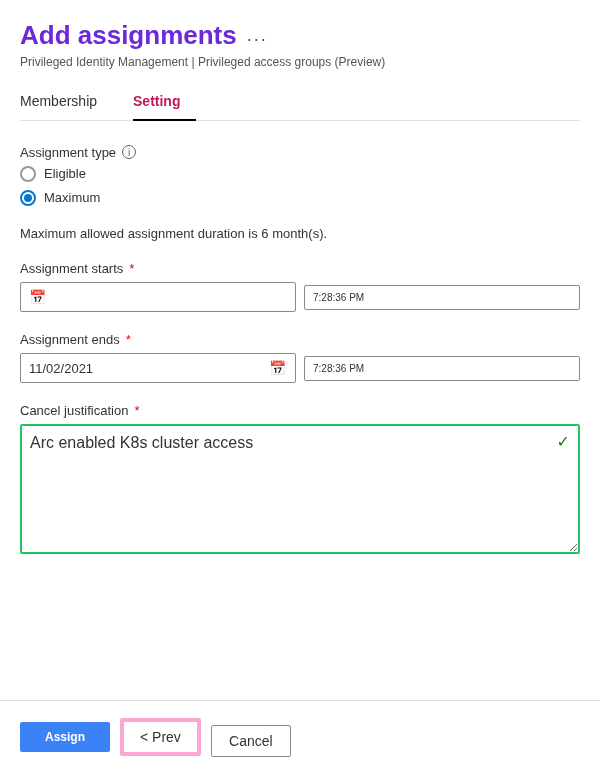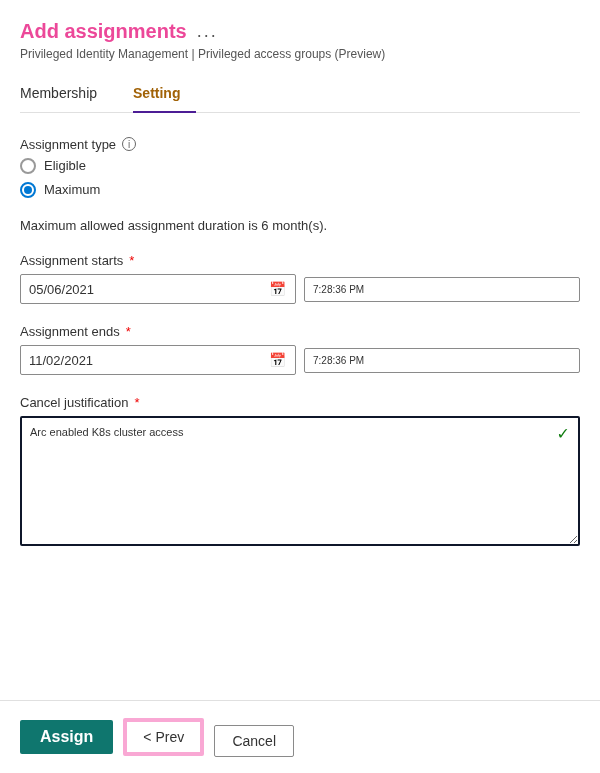--- a/index.html
+++ b/index.html
@@ -29,23 +29,23 @@
     }
 
     .title-row {
       display: flex;
       align-items: center;
       gap: 10px;
       margin-bottom: 4px;
     }
 
     .page-title {
-      font-size: 20px;
+      font-size: 26px;
       font-weight: 600;
-      color: #ec4899;
+      color: #6d28d9;
     }
 
     .more-icon {
       font-size: 18px;
       color: #555;
       cursor: pointer;
       letter-spacing: 2px;
     }
 
     .subtitle {
@@ -65,22 +65,22 @@
       font-size: 14px;
       color: #333;
       cursor: pointer;
       margin-right: 20px;
       border-bottom: 2px solid transparent;
       margin-bottom: -1px;
       text-decoration: none;
     }
 
     .tab.active {
-      color: #a16207;
-      border-bottom: 2px solid #4c1d95;
+      color: #be185d;
+      border-bottom: 2px solid #000000;
       font-weight: 600;
     }
 
     .tab:first-child {
       padding-left: 0;
     }
 
     .content-section {
       padding: 24px 20px;
       flex: 1;
@@ -213,24 +213,24 @@
       padding: 6px 8px;
       font-size: 10px;
       color: #333;
       outline: none;
       background: transparent;
     }
 
     .justification-field {
       width: 100%;
       min-height: 130px;
-      border: 2px solid #0f172a;
+      border: 2px solid #22c55e;
       border-radius: 2px;
       padding: 8px;
-      font-size: 11px;
+      font-size: 16px;
       color: #333;
       outline: none;
       resize: vertical;
       position: relative;
     }
 
     .justification-wrapper {
       position: relative;
     }
 
@@ -244,25 +244,25 @@
 
     .footer-section {
       border-top: 1px solid #e0e0e0;
       padding: 16px 20px;
       display: flex;
       gap: 10px;
       align-items: center;
     }
 
     .btn-assign {
-      background: #0f766e;
+      background: #3b82f6;
       color: #fff;
       border: none;
       padding: 8px 20px;
-      font-size: 16px;
+      font-size: 12px;
       font-weight: 600;
       cursor: pointer;
       border-radius: 2px;
       min-width: 90px;
     }
 
     .btn-prev {
       background: #fff;
       color: #333;
       border: 4px solid #f9a8d4;
@@ -328,21 +328,20 @@
 
     <div class="duration-notice">Maximum allowed assignment duration is 6 month(s).</div>
 
     <div class="field-group">
       <div class="field-label">
         <span>Assignment starts</span>
         <span class="required">*</span>
       </div>
       <div class="date-time-row">
         <div class="date-field">
-          <input class="date-input" type="text" value="05/06/2021" style="">
           <span class="calendar-icon">📅</span>
         </div>
         <div class="time-field">
           <input class="time-input" type="text" value="7:28:36 PM" style="">
         </div>
       </div>
     </div>
 
     <div class="field-group">
       <div class="field-label">

